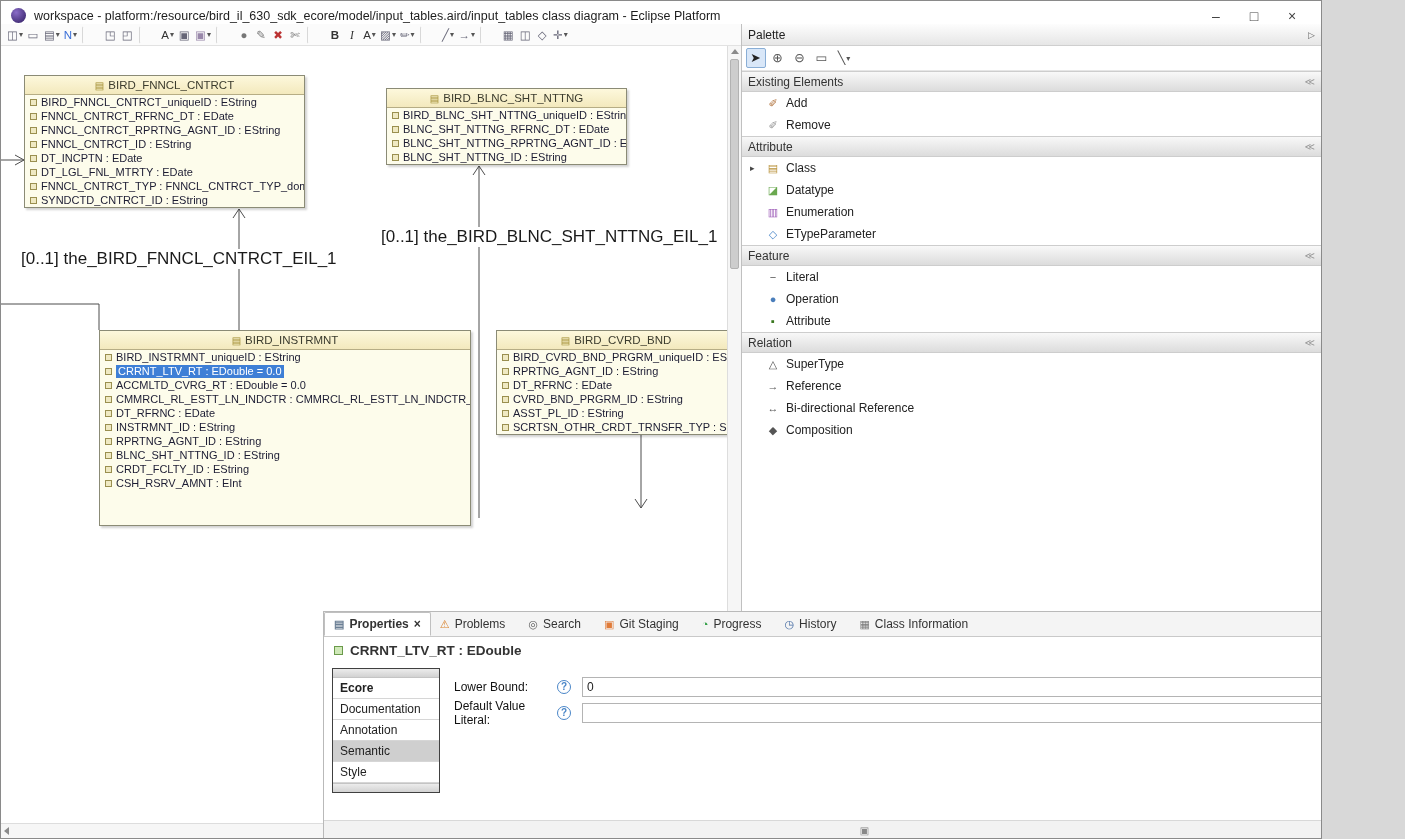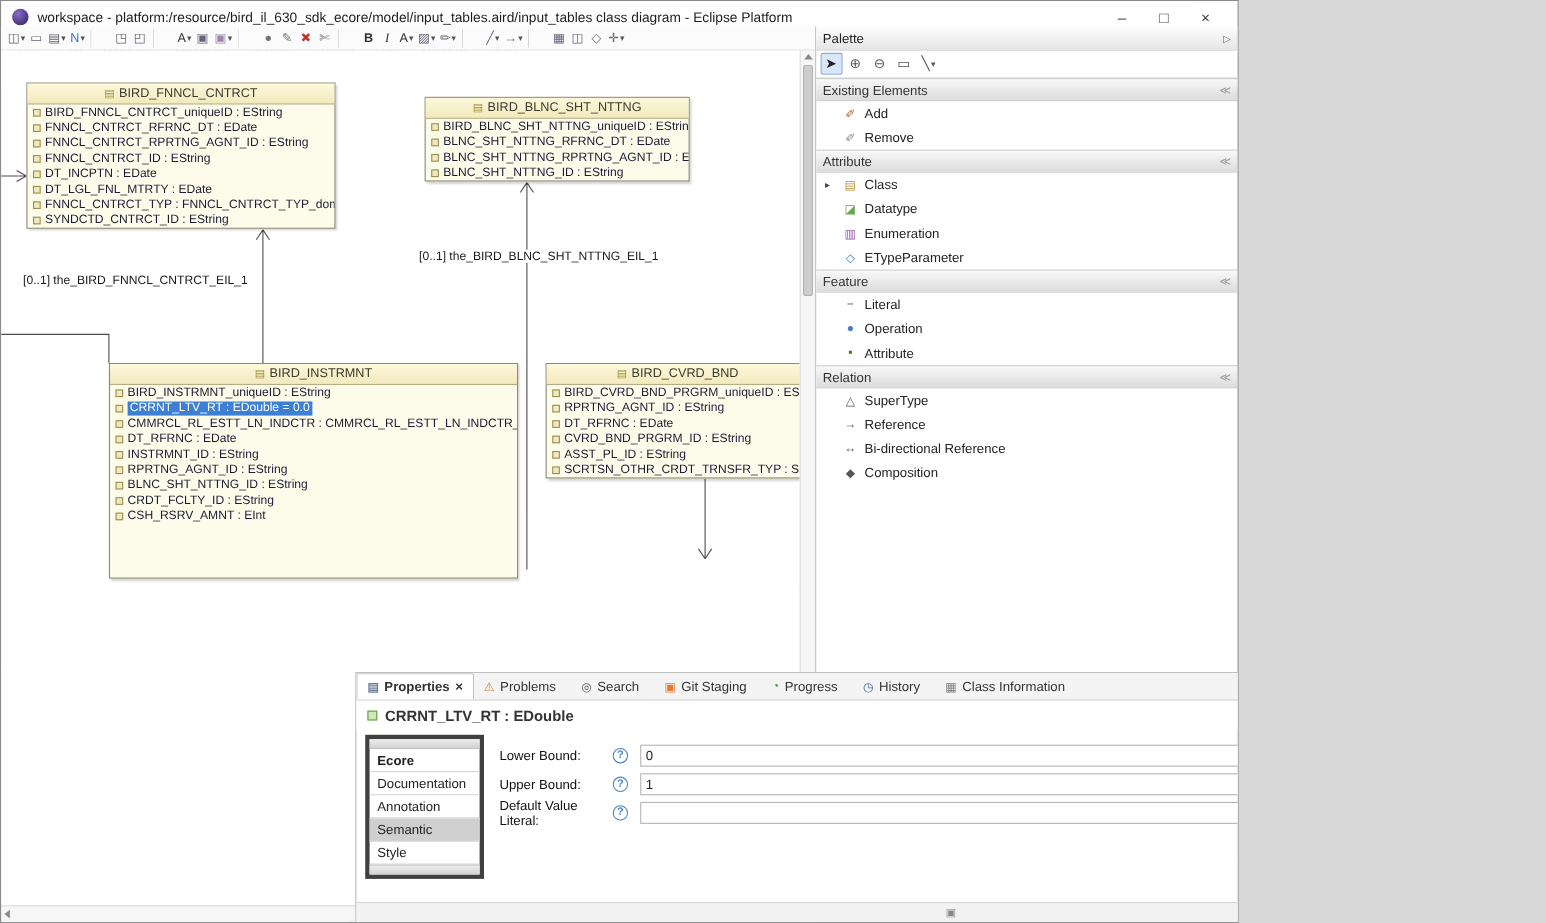--- a/index.html
+++ b/index.html
@@ -1,17 +1,17 @@
 <!DOCTYPE html>
 <html><head>
 <meta charset="utf-8">
 <style>
   *{box-sizing:border-box;margin:0;padding:0}
   html,body{background:#d8d8d8}
-  .window{position:relative;width:1126px;height:839px;background:#e4e4e4;border:1px solid #8a8a8a;
+  .window{position:relative;width:1322px;height:839px;background:#e4e4e4;border:1px solid #8a8a8a;
     font-family:"Liberation Sans",sans-serif;font-size:12px;color:#222;overflow:hidden}
 
   
   .titlebar{position:absolute;left:0;top:0;right:0;height:30px;background:#fff;border-bottom:1px solid #d6d6d6;
     display:flex;align-items:center;padding:0 10px;gap:8px}
   .app-icon{width:15px;height:15px;border-radius:50%;background:radial-gradient(circle at 35% 30%,#8a6cc8,#2d1b5e);flex:none}
   .title-text{font-size:12.5px;color:#1d1d1d;white-space:nowrap}
   .win-ctrls{margin-left:auto;display:flex}
   .wbtn{width:38px;text-align:center;font-size:14px;color:#444;cursor:default}
   .menubar{position:absolute;left:0;top:30px;right:0;height:24px;background:#fff;display:flex;align-items:center;padding-left:6px}
@@ -86,21 +86,21 @@
   .canvas{position:absolute;left:0;top:22px;right:14px;bottom:15px;background:#fff;overflow:hidden}
   .edges{position:absolute;left:0;top:0}
   .cls-box{position:absolute;background:#fdfceb;border:1px solid #8b8b76;box-shadow:2px 2px 2px rgba(0,0,0,0.18)}
   .cls-head{height:19px;display:flex;align-items:center;justify-content:center;gap:4px;
     background:linear-gradient(#fdf8dc,#f3e9bd);border-bottom:1px solid #b6ad85;font-size:11.5px;color:#3c3c2e;overflow:hidden;white-space:nowrap}
   .cls-ic{font-size:10px;color:#a08c2e}
   .cls-attr{height:14px;display:flex;align-items:center;padding-left:5px;white-space:nowrap;overflow:hidden}
   .attr-ic{flex:none;width:7px;height:7px;border:1px solid #9a8f4f;background:#efe9c2;margin-right:4px}
   .attr-txt{font-size:11px;color:#1c1c33;line-height:13px}
   .cls-attr[data-sel] .attr-txt{background:#3e7fd6;color:#fff;padding:0 2px}
-  .edge-lbl{position:absolute;font-size:11px;color:#1a1a1a;background:#fff;padding:0 2px;white-space:nowrap}
+  .edge-lbl{position:absolute;font-size:17px;color:#1a1a1a;background:#fff;padding:0 2px;white-space:nowrap}
 
   
   .palette{position:absolute;left:740px;top:23px;right:0;bottom:0;background:#fff;border-left:1px solid #c0c0c0;
     display:flex;flex-direction:column;overflow:hidden}
   .pal-head{flex:none;height:22px;display:flex;align-items:center;padding:0 6px;
     background:linear-gradient(#fdfdfd,#e6e6e6);border-bottom:1px solid #cfcfcf;font-size:12px;color:#222}
   .pal-arrow{margin-left:auto;font-size:9px;color:#666}
   .pal-tools{flex:none;height:25px;display:flex;align-items:center;gap:2px;padding:0 4px;border-bottom:1px solid #e6e6e6}
   .pal-tools .tb-it{height:20px;min-width:20px}
   .pal-sec-head{flex:none;height:21px;display:flex;align-items:center;padding:0 6px;
@@ -117,21 +117,21 @@
   .props{left:322px;top:610px;width:1083px;height:229px}
   .pr-tabs{display:flex;align-items:flex-end;height:25px;background:#f4f4f4;border-bottom:1px solid #c9c9c9}
   .pr-tab{display:flex;align-items:center;gap:5px;padding:0 9px;height:24px;font-size:12px;color:#333;white-space:nowrap}
   .pr-tab[data-active]{background:#fff;border:1px solid #c0c0c0;border-bottom-color:#fff;border-radius:2px 2px 0 0;font-weight:bold}
   .pr-tab .ticon{font-size:11px}
   .pr-title{height:27px;display:flex;align-items:center;gap:7px;padding-left:10px;background:#fff}
   .pr-title-ic{width:9px;height:9px;border:1px solid #6a9a4a;background:#cfe8b8}
   .pr-title-txt{font-size:13.5px;font-weight:bold;color:#333}
   .pr-body{position:absolute;left:0;top:52px;right:15px;bottom:19px;display:flex}
   .pr-pages{width:120px;padding:4px 0 0 8px}
-  .pr-pages-list{width:108px;border:4px solid #404040}
+  .pr-pages-list{width:108px;border:1px solid #404040}
   .pp-bar{height:9px;background:linear-gradient(#ececec,#d2d2d2);border-bottom:1px solid #c4c4c4}
   .pp-bar.last{border-bottom:none;border-top:1px solid #c4c4c4}
   .pp-item{height:21px;line-height:21px;padding-left:7px;font-size:12px;color:#222;border-bottom:1px solid #d6d6d6;white-space:nowrap}
   .pp-item[data-state="active"]{font-weight:bold}
   .pp-item[data-state="alt"]{background:#cfcfcf}
   .pr-form{flex:1;padding:10px 0 0 10px}
   .f-row{display:flex;align-items:center;height:26px}
   .f-label{width:103px;font-size:12px;color:#111;flex:none}
   .help-icon{flex:none;width:14px;height:14px;border:1px solid #4a86c8;border-radius:50%;color:#4a86c8;
     font-size:10px;font-weight:bold;text-align:center;line-height:12px;margin-right:11px}
@@ -901,20 +901,24 @@
                 <span class="attr-ic"></span>
                 <span class="attr-txt">BIRD_INSTRMNT_uniqueID : EString</span>
               </div>
 
 
               <div class="cls-attr" data-sel="1">
                 <span class="attr-ic"></span>
                 <span class="attr-txt">CRRNT_LTV_RT : EDouble = 0.0</span>
               </div>
 
+              <div class="cls-attr">
+                <span class="attr-ic"></span>
+                <span class="attr-txt">ACCMLTD_CVRG_RT : EDouble = 0.0</span>
+              </div>
 
               <div class="cls-attr">
                 <span class="attr-ic"></span>
                 <span class="attr-txt">CMMRCL_RL_ESTT_LN_INDCTR : CMMRCL_RL_ESTT_LN_INDCTR_domain = 2</span>
               </div>
 
               <div class="cls-attr">
                 <span class="attr-ic"></span>
                 <span class="attr-txt">DT_RFRNC : EDate</span>
               </div>
@@ -1256,25 +1260,20 @@
         </div>
       </div>
 
       <div class="pr-form">
         <div class="f-row">
           <span class="f-label">Lower Bound:</span>
           <span class="help-icon"></span>
           <input class="f-input" value="0" style="">
         </div>
         <div class="f-row">
-          <span class="f-label">Upper Bound:</span>
-          <span class="help-icon"></span>
-          <input class="f-input" value="1" style="">
-        </div>
-        <div class="f-row">
           <span class="f-label">Default Value Literal:</span>
           <span class="help-icon"></span>
           <input class="f-input" value="" style="">
         </div>
       </div>
     </div>
 
     <div class="vscroll" style="right:0;top:52px;bottom:19px;width:15px">
       <span class="sb-arr arr-up" style="left:3px;top:3px"></span>
       <div class="sb-thumb" style="left:2px;right:2px;top:13px;height:58px"></div>

